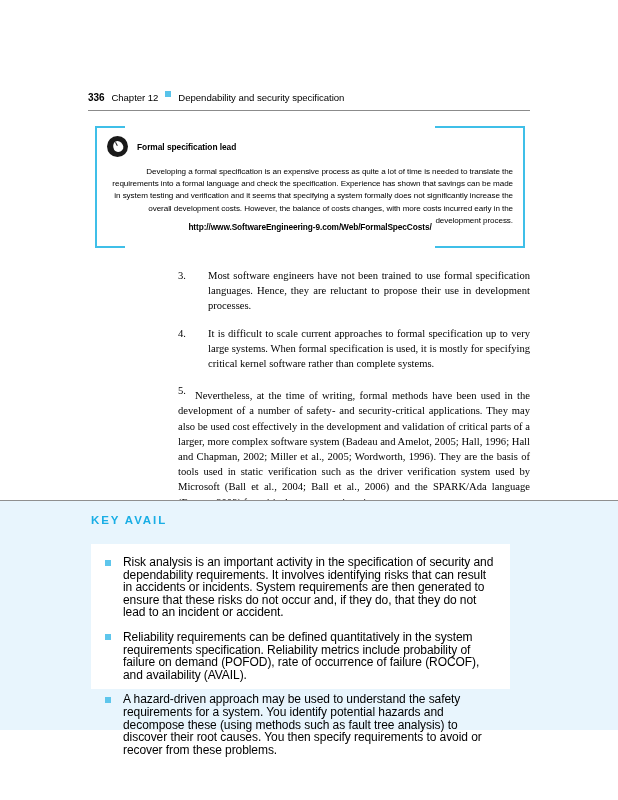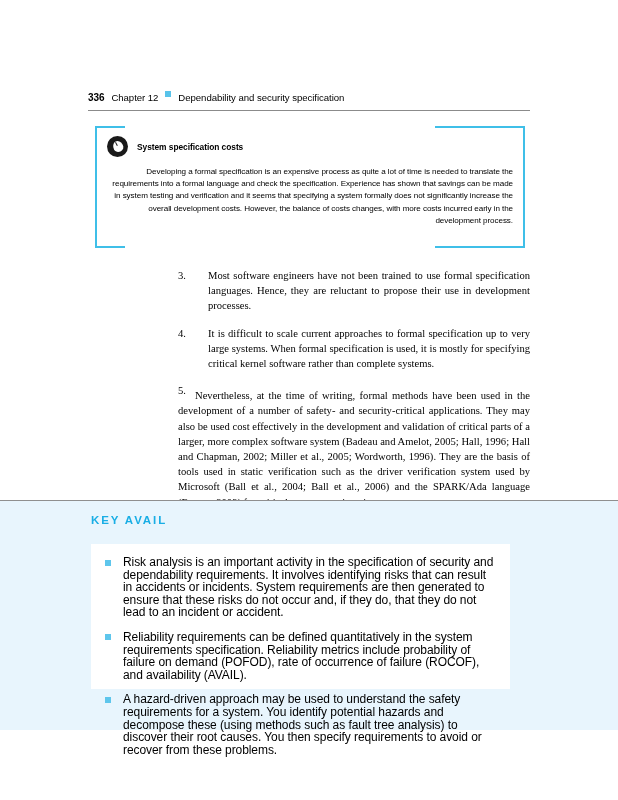--- a/index.html
+++ b/index.html
@@ -242,25 +242,26 @@
 <div class="callout">
   <span class="callout-brk brk-left"></span>
   <span class="callout-brk brk-right"></span>
   <span class="callout-brk brk-tl"></span>
   <span class="callout-brk brk-tr"></span>
   <span class="callout-brk brk-bl"></span>
   <span class="callout-brk brk-br"></span>
 
   <div class="callout-head">
     <span class="mouse-icon"></span>
-    <span class="callout-title">System specification costs</span>
+    <span class="callout-title">Formal specification lead</span>
   </div>
 
   <div class="callout-body">Developing a formal specification is an expensive process as quite a lot of time is needed to translate the requirements into a formal language and check the specification. Experience has shown that savings can be made in system testing and verification and it seems that specifying a system formally does not significantly increase the overall development costs. However, the balance of costs changes, with more costs incurred early in the development process.</div>
 
+  <div class="callout-url">http://www.SoftwareEngineering-9.com/Web/FormalSpecCosts/</div>
 </div>
 
 <div class="body-col">
   <ol class="num-list">
     <li>
       <span class="num">3.</span>
       <span>Most software engineers have not been trained to use formal specification languages. Hence, they are reluctant to propose their use in development processes.</span>
     </li>
     <li>
       <span class="num">4.</span>

